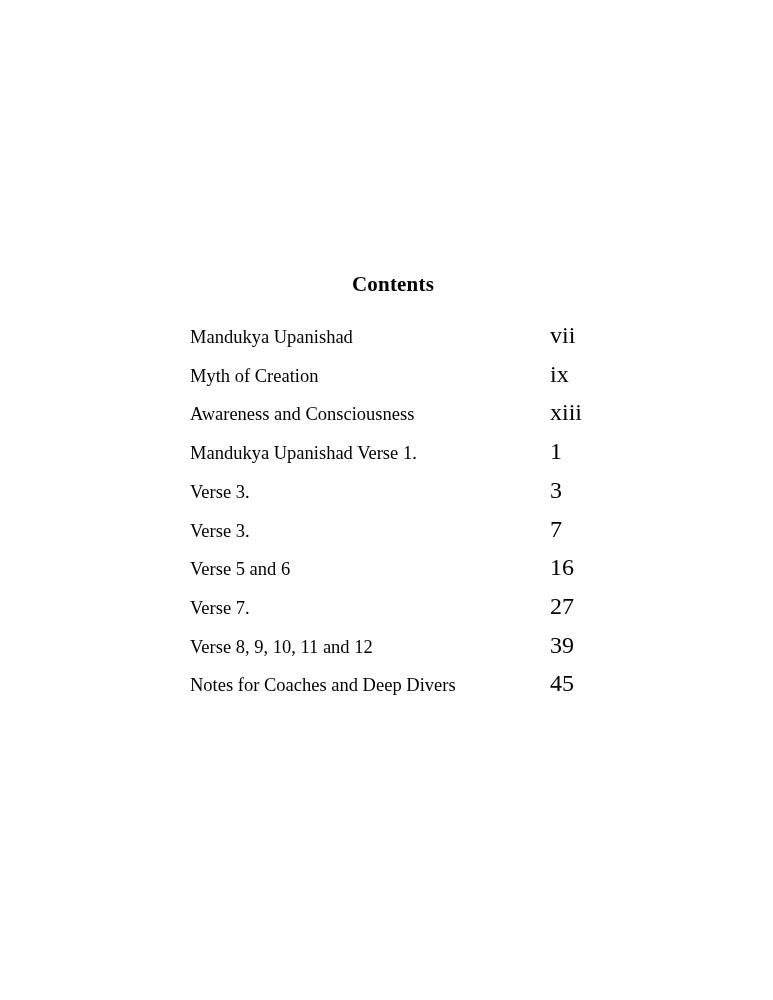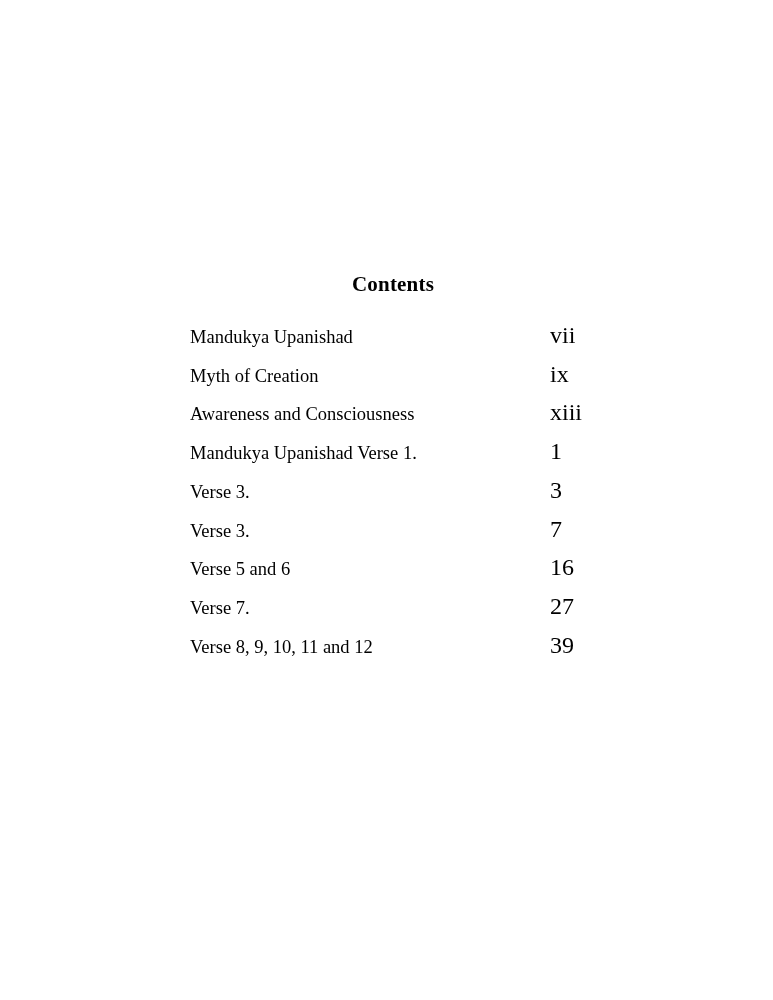--- a/index.html
+++ b/index.html
@@ -108,15 +108,20 @@
         <li class="toc-row">
           <span class="toc-label">Verse 7.</span>
           <span class="toc-spacer"></span>
           <span class="toc-page">27</span>
         </li>
         <li class="toc-row">
           <span class="toc-label">Verse 8, 9, 10, 11 and 12</span>
           <span class="toc-spacer"></span>
           <span class="toc-page">39</span>
         </li>
+        <li class="toc-row">
+          <span class="toc-label">Notes for Coaches and Deep Divers</span>
+          <span class="toc-spacer"></span>
+          <span class="toc-page">45</span>
+        </li>
       </ul>
   </div>
 </div>
 
 </body></html>

